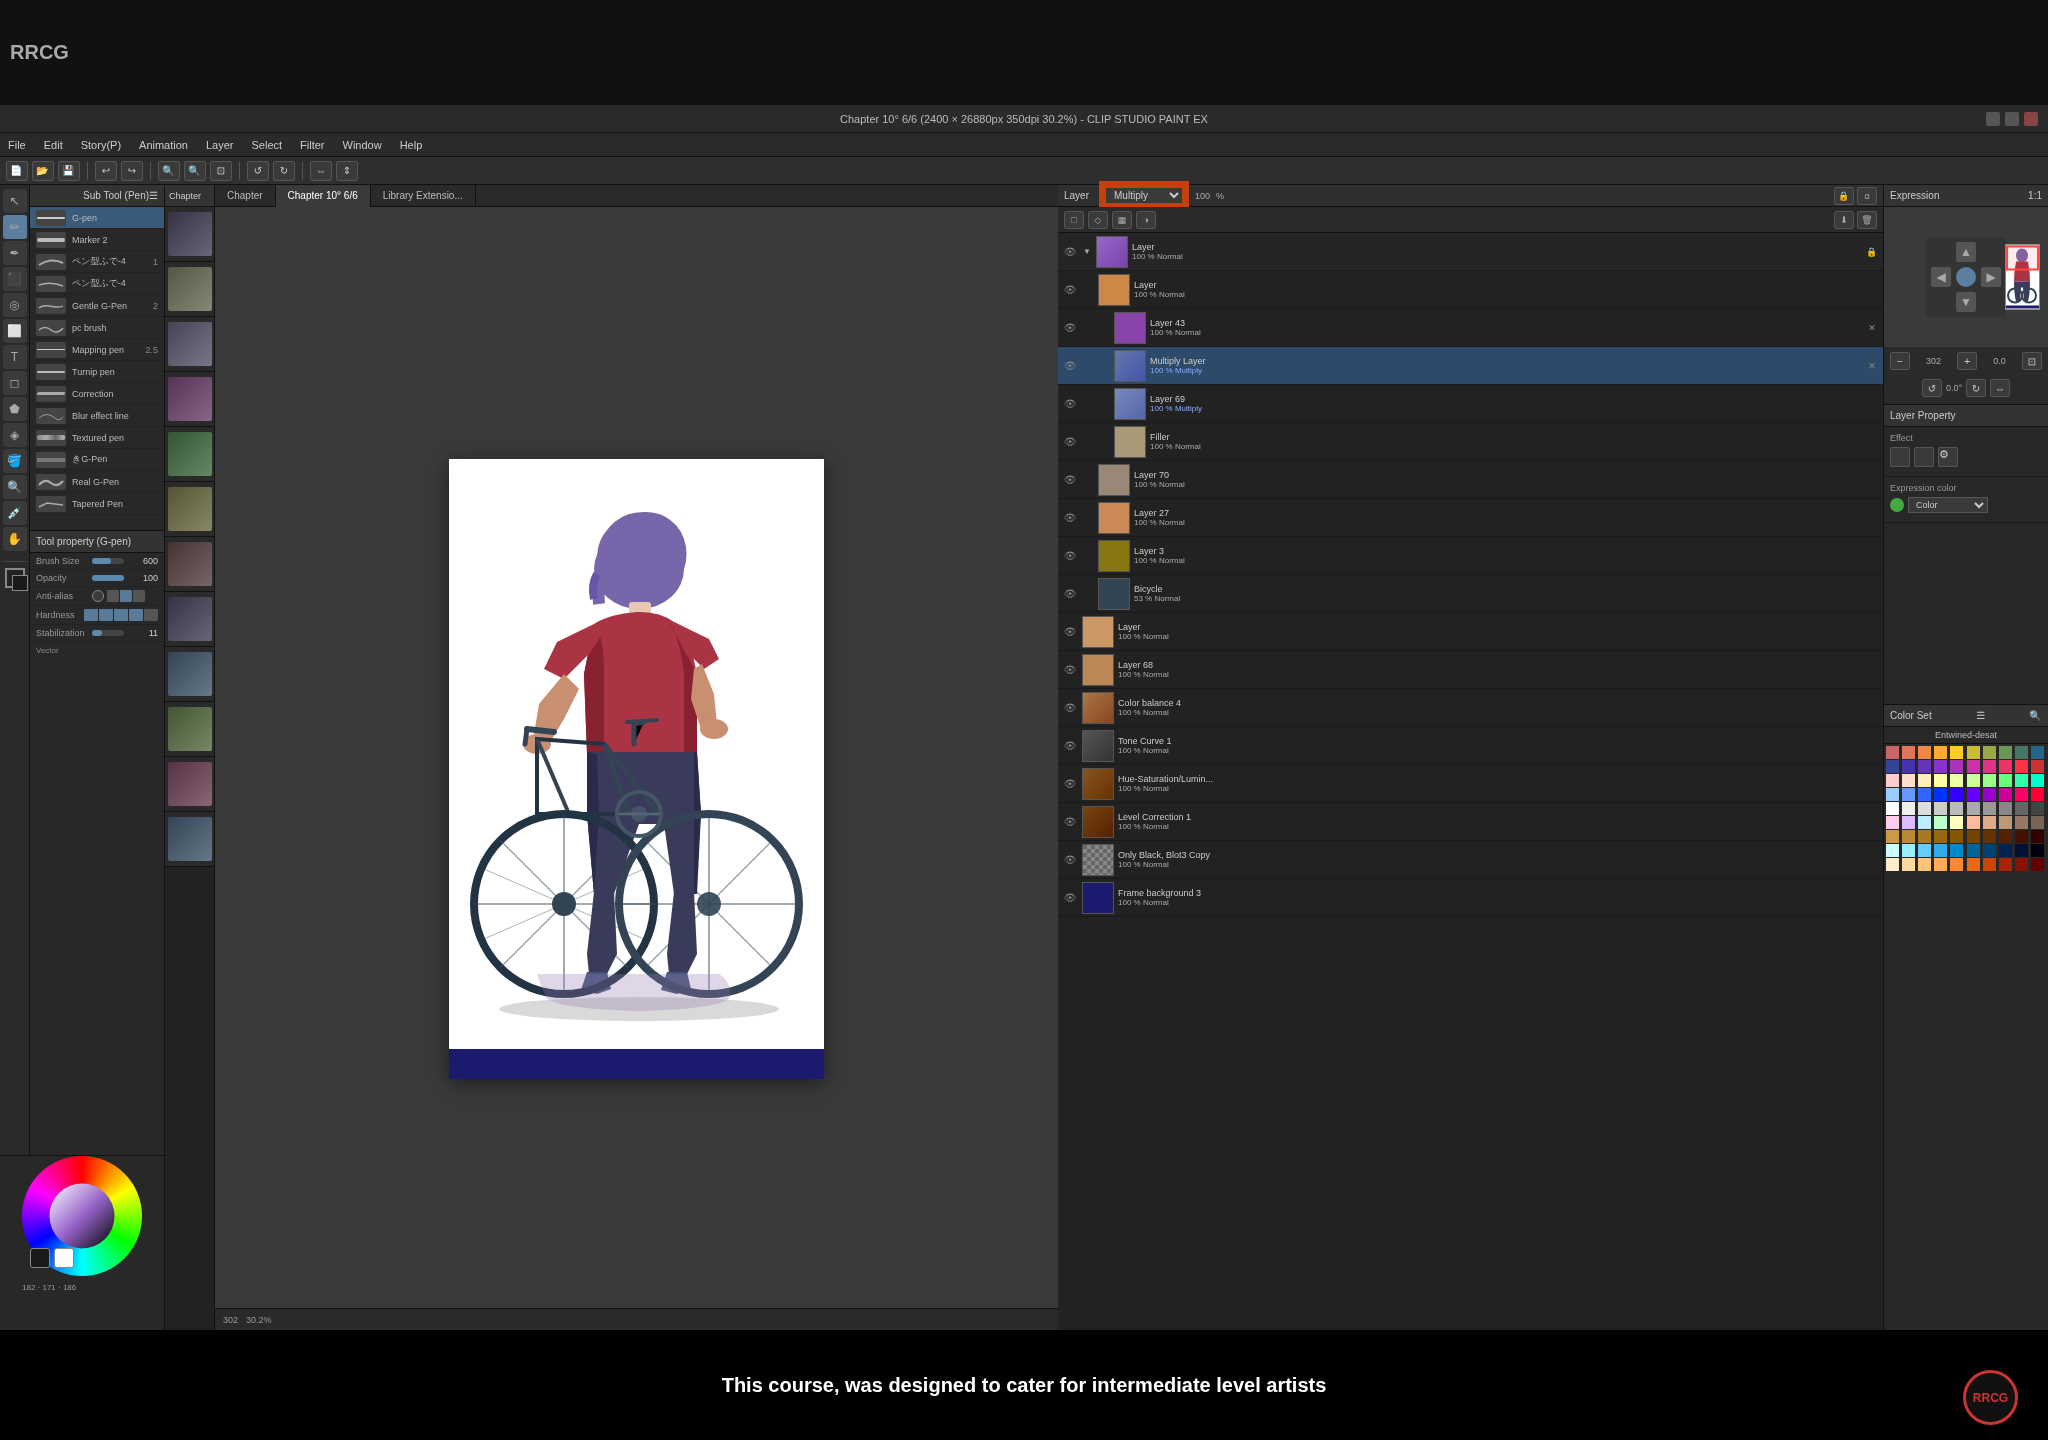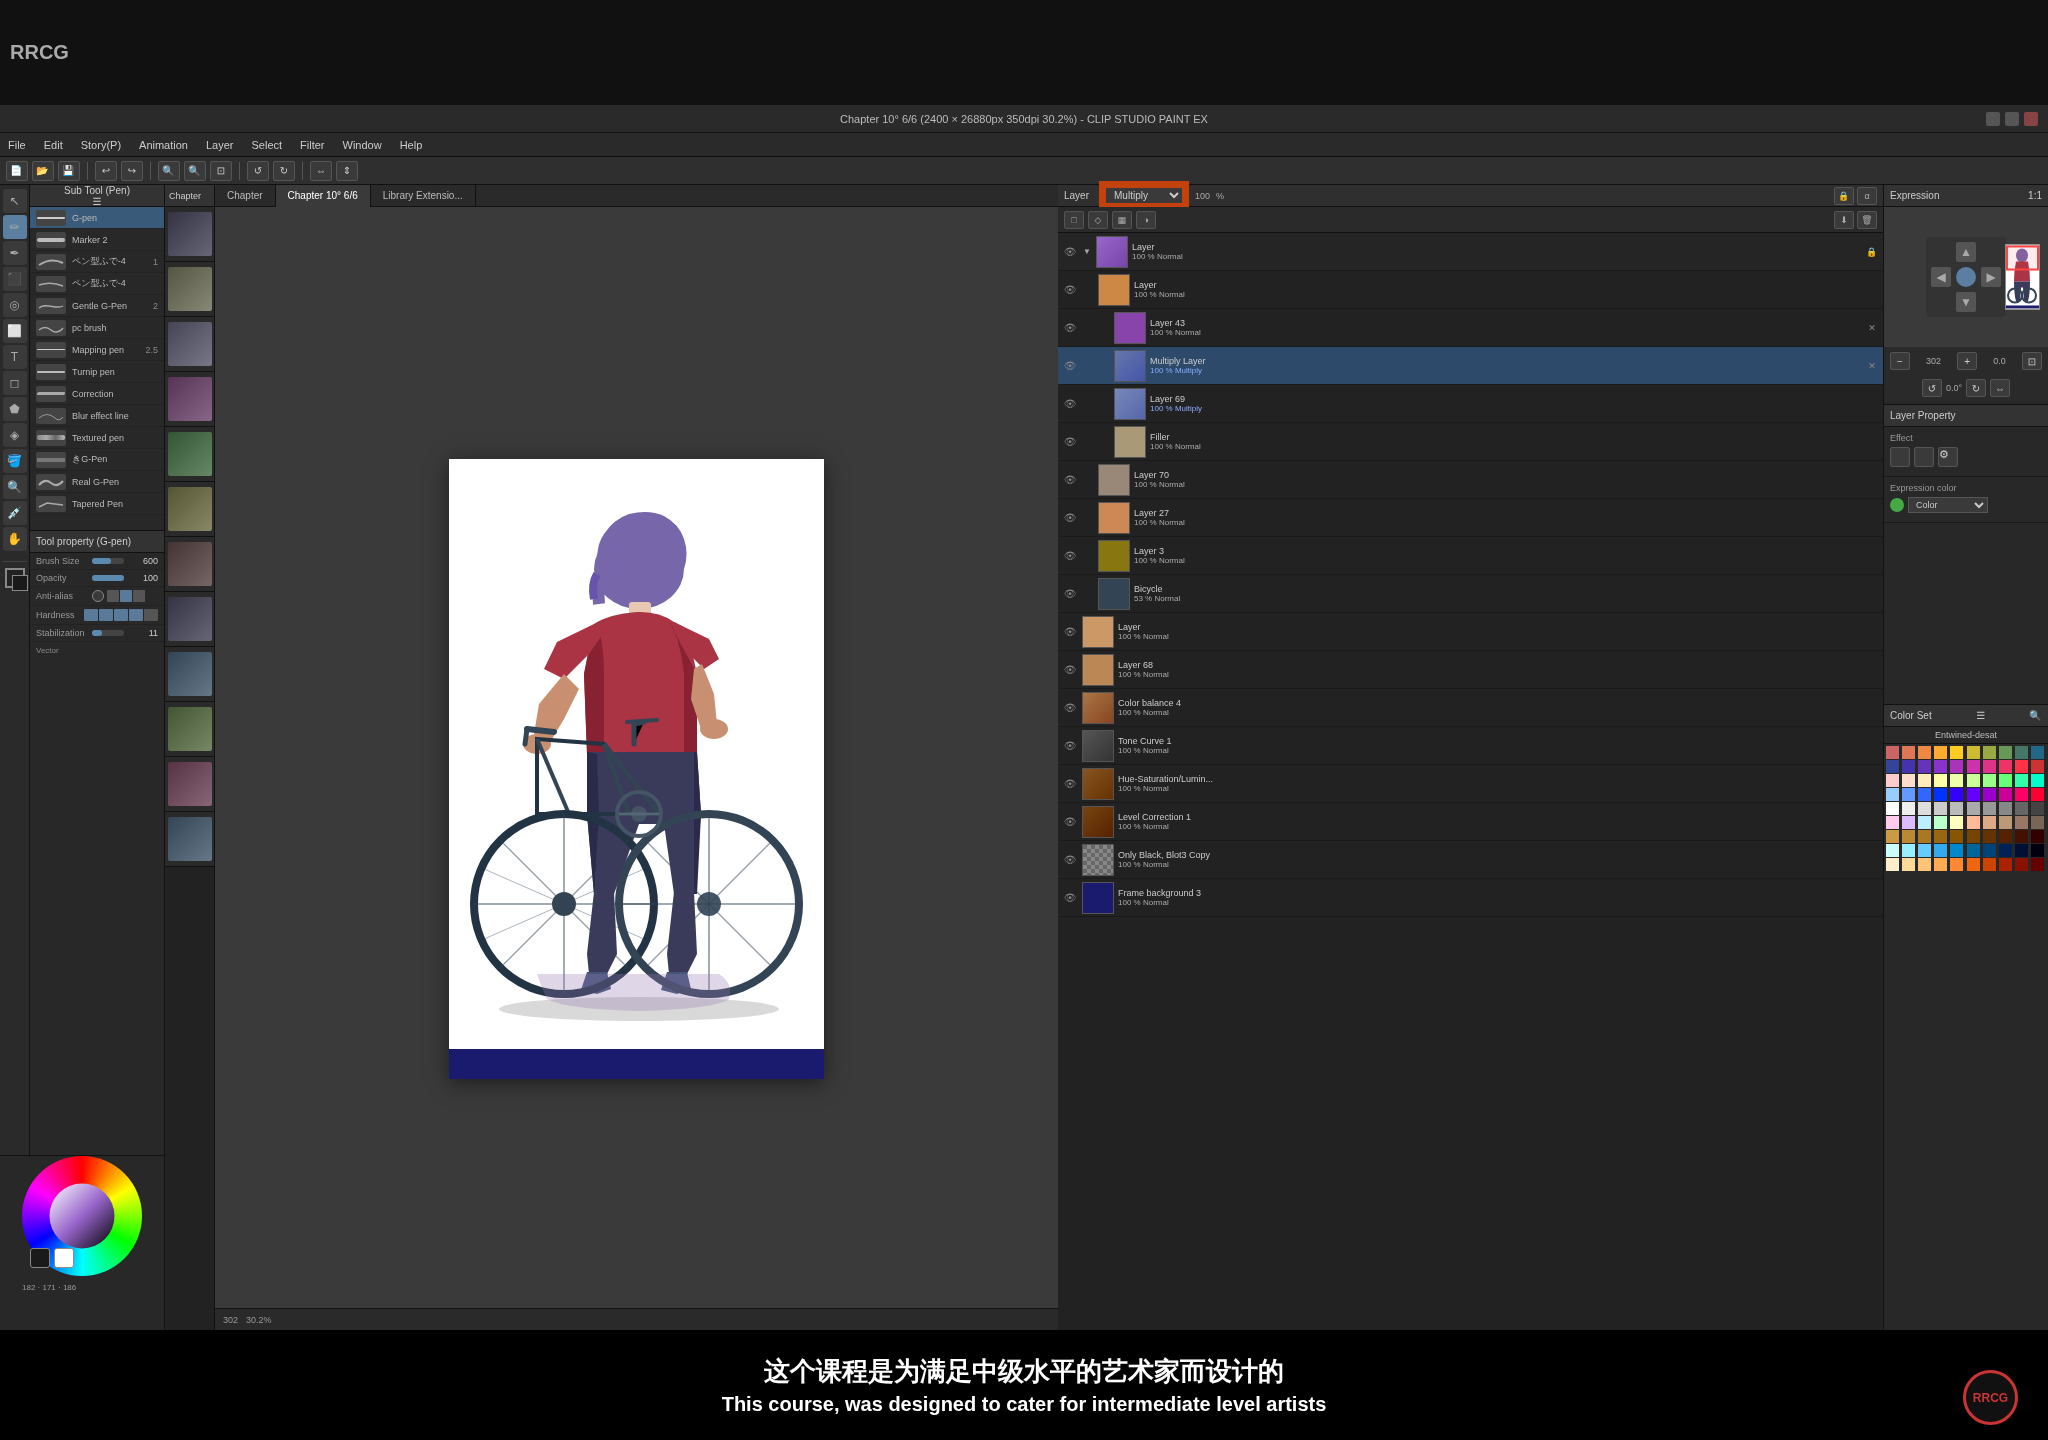--- a/index.html
+++ b/index.html
@@ -143,22 +143,21 @@
     }
     .subtool-header {
       height: 22px;
       background: #333;
       display: flex;
       align-items: center;
       padding: 0 6px;
       font-size: 10px;
       color: #ccc;
       border-bottom: 1px solid #111;
-      justify-content: center;
-      flex-direction: column;
+      justify-content: flex-end;
     }
     .subtool-list {
       overflow-y: auto;
     }
     .subtool-item {
       height: 22px;
       display: flex;
       align-items: center;
       padding: 0 6px;
       gap: 6px;
@@ -1516,20 +1515,19 @@
       <div class="cs-color" title="#ff8833" style="background: rgb(255, 136, 51);"></div>
       <div class="cs-color" title="#ee6611" style="background: rgb(238, 102, 17);"></div>
       <div class="cs-color" title="#cc4400" style="background: rgb(204, 68, 0);"></div>
       <div class="cs-color" title="#aa2200" style="background: rgb(170, 34, 0);"></div>
       <div class="cs-color" title="#881100" style="background: rgb(136, 17, 0);"></div>
       <div class="cs-color" title="#660000" style="background: rgb(102, 0, 0);"></div>
     </div>
 </div>
 
 <div class="subtitle-bar">
-  <div class="subtitle-chinese">这个课程是为满足中级水平的艺术家而设计的</div>
   <div class="subtitle-english">This course, was designed to cater for intermediate level artists</div>
   <div class="subtitle-logo">
     <div class="subtitle-logo-circle">
       <span>RRCG</span>
     </div>
   </div>
 </div>
 
 </body></html>

